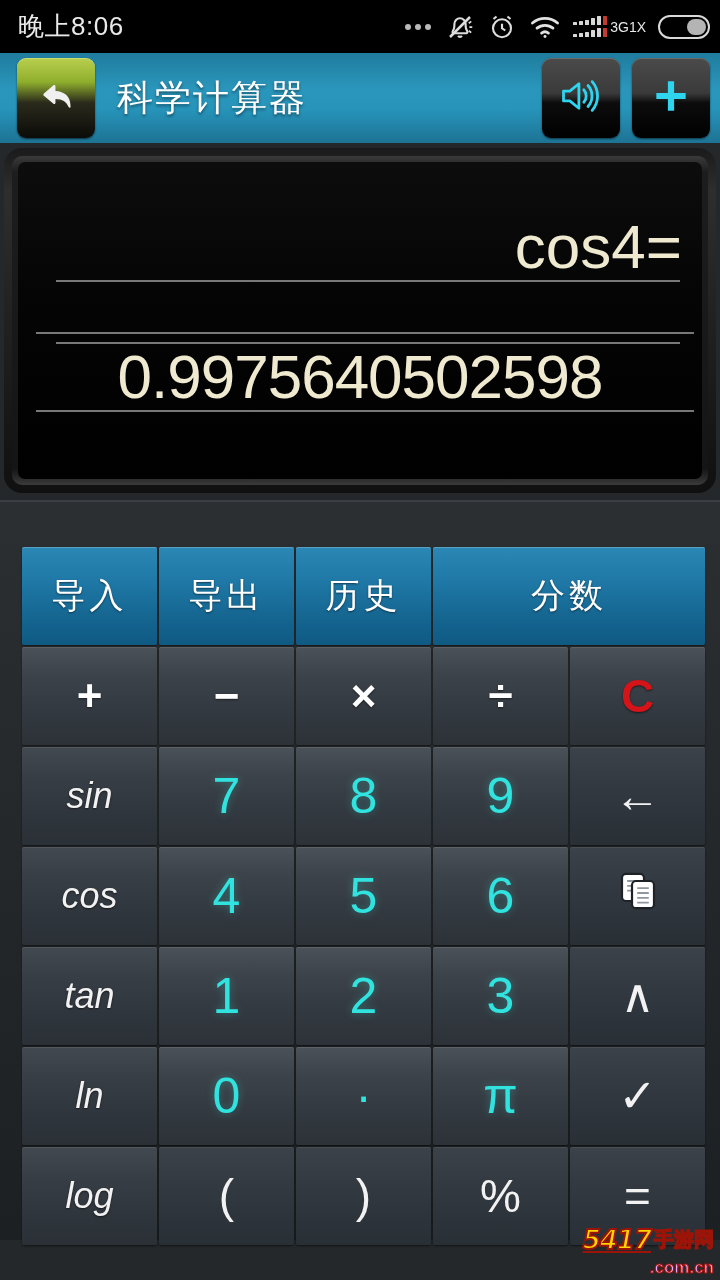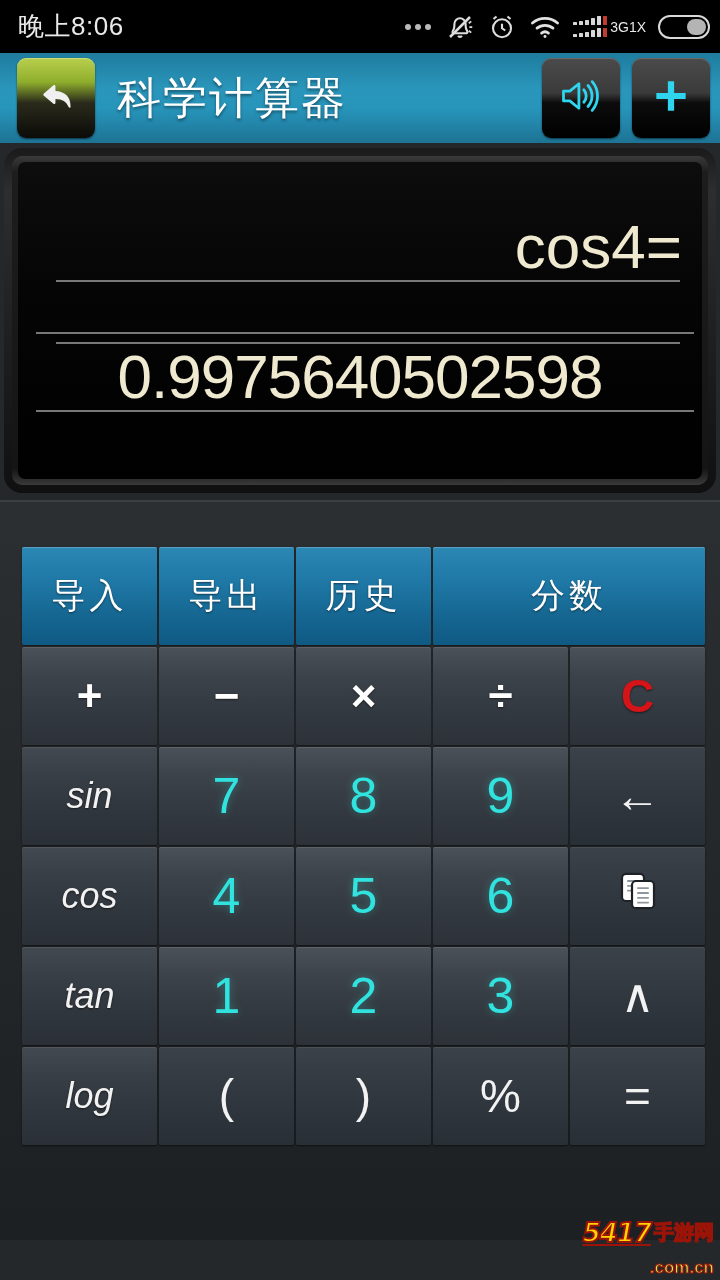--- a/index.html
+++ b/index.html
@@ -42,21 +42,21 @@
     background:linear-gradient(180deg,#1f7c9e 0%,#2a96bb 40%,#2794ba 62%,#1d7394 100%);
     display:flex; align-items:center;
   }
   .backbtn{
     width:78px;height:80px;margin-left:17px;border-radius:9px;
     background:linear-gradient(180deg,#b9cf4e 0%,#8fae2c 30%,#2a2a1c 56%,#0b0b08 100%);
     box-shadow:0 1px 2px rgba(0,0,0,.6), inset 0 1px 0 rgba(255,255,255,.25);
     display:flex;align-items:center;justify-content:center;
   }
   .apptitle{
-    color:#fff; font-size:44px; margin-left:22px; letter-spacing:2px;
+    color:#fff; font-size:36px; margin-left:22px; letter-spacing:2px;
     text-shadow:0 2px 3px rgba(0,0,0,.45);
   }
   .tb-actions{ margin-left:auto; display:flex; gap:12px; margin-right:10px; }
   .tb-btn{
     width:78px;height:80px;border-radius:9px;
     background:linear-gradient(180deg,#4b4b4b 0%,#3a3a3a 44%,#0c0c0c 56%,#000 100%);
     box-shadow:0 1px 2px rgba(0,0,0,.55), inset 0 1px 0 rgba(255,255,255,.18);
     display:flex;align-items:center;justify-content:center;
   }
 
@@ -150,22 +150,22 @@
     font-size:26px; font-weight:bold; color:#ffd400; font-style:italic;
     -webkit-text-stroke:2px #9c1408; letter-spacing:-1px;
     font-family:"DejaVu Sans",sans-serif;
     text-decoration:underline;
   }
   .wm-cn{
     font-size:20px; font-weight:bold; color:#ffd400;
     -webkit-text-stroke:1.5px #9c1408; margin-bottom:4px;margin-top:9px;
   }
   .wm-dom{
-    font-size:17px; font-weight:bold; color:#bef264;
-    -webkit-text-stroke:1.2px #9c1408; margin-top:13px;
+    font-size:17px; font-weight:bold; color:#f0abfc;
+    -webkit-text-stroke:1.2px #9c1408; margin-top:6px;
   }
 </style>
 </head>
 <body>
 
 <div id="app">
 
   <div class="statusbar">
     <div class="status-time">晚上8:06</div>
     <div class="status-right">
@@ -353,20 +353,37 @@
         </div>
         <div class="key k-dark w1">
           <span class="num">3</span>
         </div>
         <div class="key k-side w1">
           <span class="gly">∧</span>
         </div>
       </div>
       <div class="krow">
         <div class="key k-fn w1">
+          <span class="">ln</span>
+        </div>
+        <div class="key k-dark w1">
+          <span class="num">0</span>
+        </div>
+        <div class="key k-dark w1">
+          <span class="dotkey">·</span>
+        </div>
+        <div class="key k-dark w1">
+          <span class="num">π</span>
+        </div>
+        <div class="key k-side w1">
+          <span class="gly">✓</span>
+        </div>
+      </div>
+      <div class="krow">
+        <div class="key k-fn w1">
           <span class="">log</span>
         </div>
         <div class="key k-side w1">
           <span class="gly">(</span>
         </div>
         <div class="key k-side w1">
           <span class="gly">)</span>
         </div>
         <div class="key k-side w1">
           <span class="gly">%</span>

